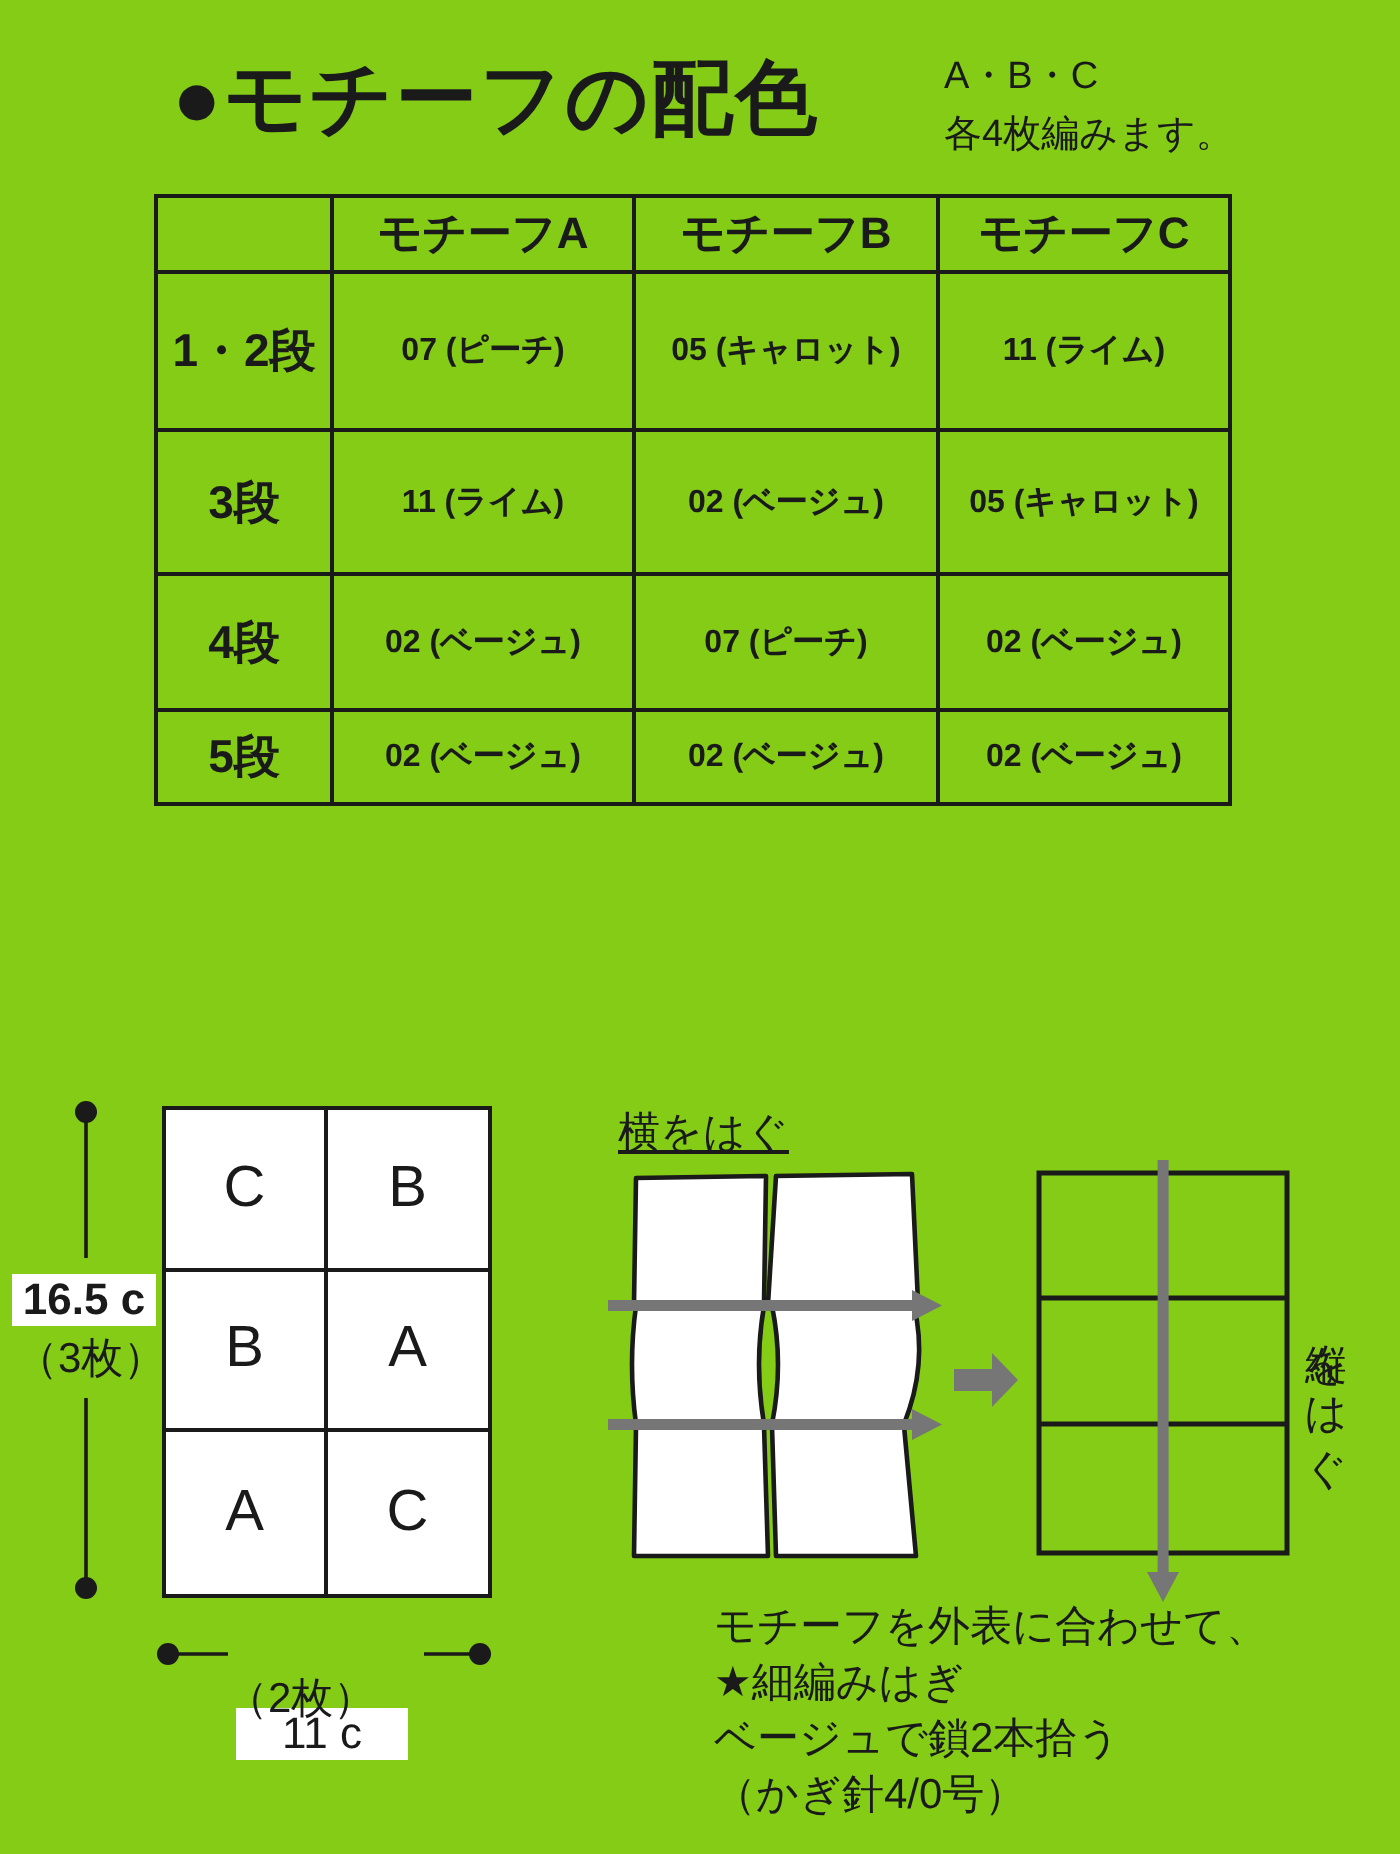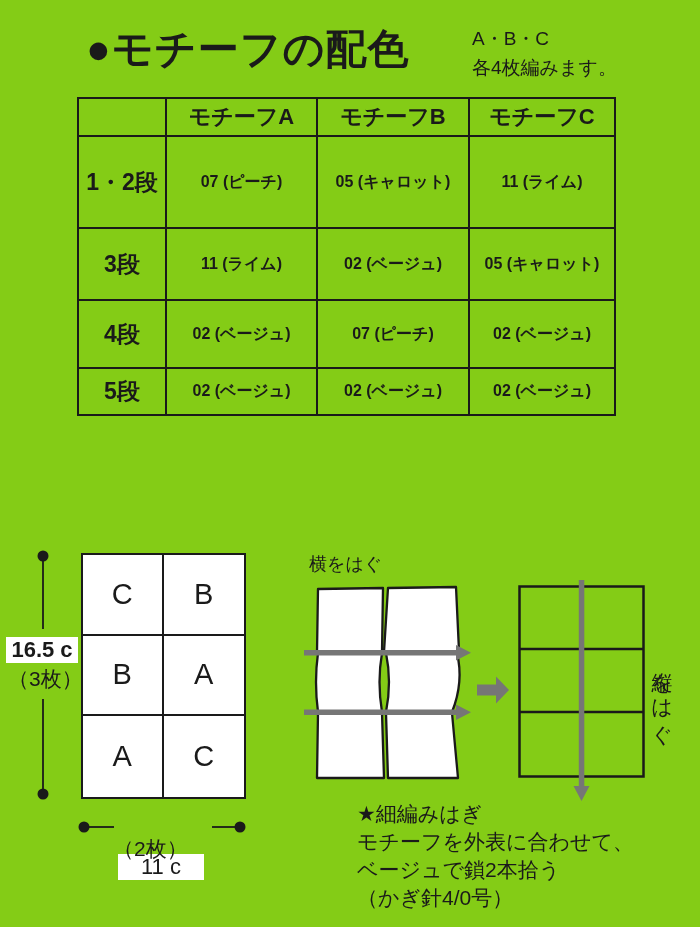--- a/index.html
+++ b/index.html
@@ -38,21 +38,21 @@
   .layout-grid .cell{
     display:flex;align-items:center;justify-content:center;
     font-size:29px;border-right:2px solid #1a1a1a;border-bottom:2px solid #1a1a1a;
   }
   .layout-grid .cell:nth-child(2n){border-right:none;}
   .layout-grid .cell:nth-child(n+5){border-bottom:none;}
 
   .dim-label{font-size:22px;text-align:center;white-space:nowrap;background:#fff;}
   .dim-sub{font-size:21px;white-space:nowrap;}
 
-  .join-h-label{left:309px;top:552px;font-size:18px;white-space:nowrap;}
+  .join-h-label{left:309px;top:552px;font-size:21px;white-space:nowrap;text-decoration:underline;}
   .join-v-label{
     left:648px;top:656px;font-size:21px;
     writing-mode:vertical-rl;text-orientation:upright;letter-spacing:2px;white-space:nowrap;
   }
 
   .note2{
     left:357px;top:800px;font-size:21px;line-height:28px;white-space:nowrap;
   }
 
   svg.overlay{position:absolute;left:0;top:0;pointer-events:none;}
@@ -75,21 +75,21 @@
         <col style="width:152px">
         <col style="width:146px">
     </colgroup>
     <tbody>
         <tr style="height:38px">
       <th></th>
       <th>モチーフA</th>
       <th>モチーフB</th>
       <th>モチーフC</th>
     </tr>
-    <tr style="height:92px">
+    <tr style="height:79px">
       <td class="row-label">1・2段</td>
       <td class="val">07 (ピーチ)</td>
       <td class="val">05 (キャロット)</td>
       <td class="val">11 (ライム)</td>
     </tr>
     <tr style="height:72px">
       <td class="row-label">3段</td>
       <td class="val">11 (ライム)</td>
       <td class="val">02 (ベージュ)</td>
       <td class="val">05 (キャロット)</td>
@@ -121,22 +121,22 @@
 
   <div class="abs dim-label" style="left:6px;top:637px;width:72px;font-weight:bold;">16.5 c</div>
   <div class="abs dim-sub" style="left:8px;top:665px;width:72px;">（3枚）</div>
   <div class="abs dim-label" style="left:118px;top:854px;width:86px;">11 c</div>
   <div class="abs dim-sub" style="left:113px;top:835px;width:96px;">（2枚）</div>
 
   <div class="abs join-h-label">横をはぐ</div>
   <div class="abs join-v-label">縦をはぐ</div>
 
   <div class="abs note2">
+    <div>モチーフを外表に合わせて、</div>
     <div>★細編みはぎ</div>
-    <div>モチーフを外表に合わせて、</div>
     <div>ベージュで鎖2本拾う</div>
     <div>（かぎ針4/0号）</div>
   </div>
 
   <svg class="overlay" width="700" height="927" viewBox="0 0 700 927">
 
     <g stroke="#1a1a1a">
       <circle cx="43" cy="556" r="5.5" fill="#1a1a1a" stroke="none"></circle>
       <circle cx="43" cy="794" r="5.5" fill="#1a1a1a" stroke="none"></circle>
       <line x1="43" y1="560" x2="43" y2="629" stroke-width="1.8"></line>

